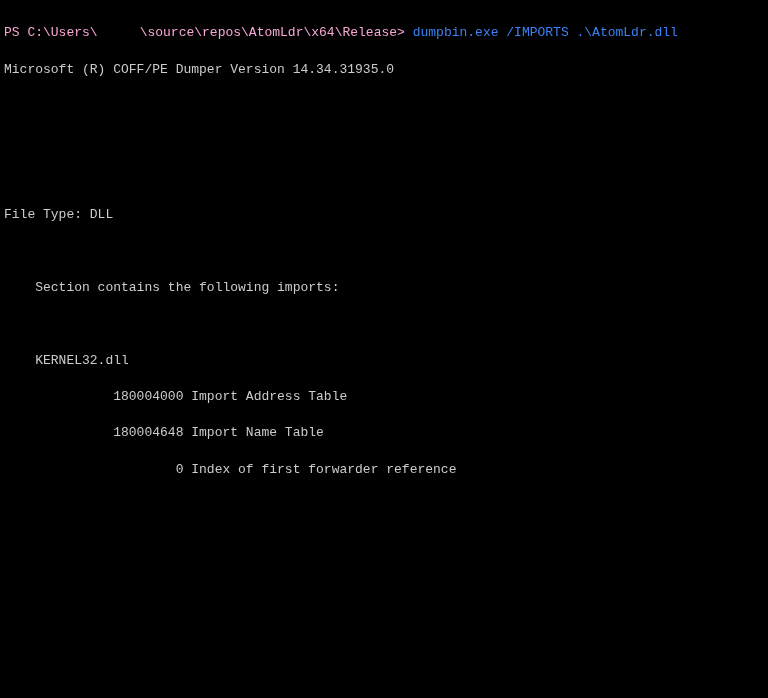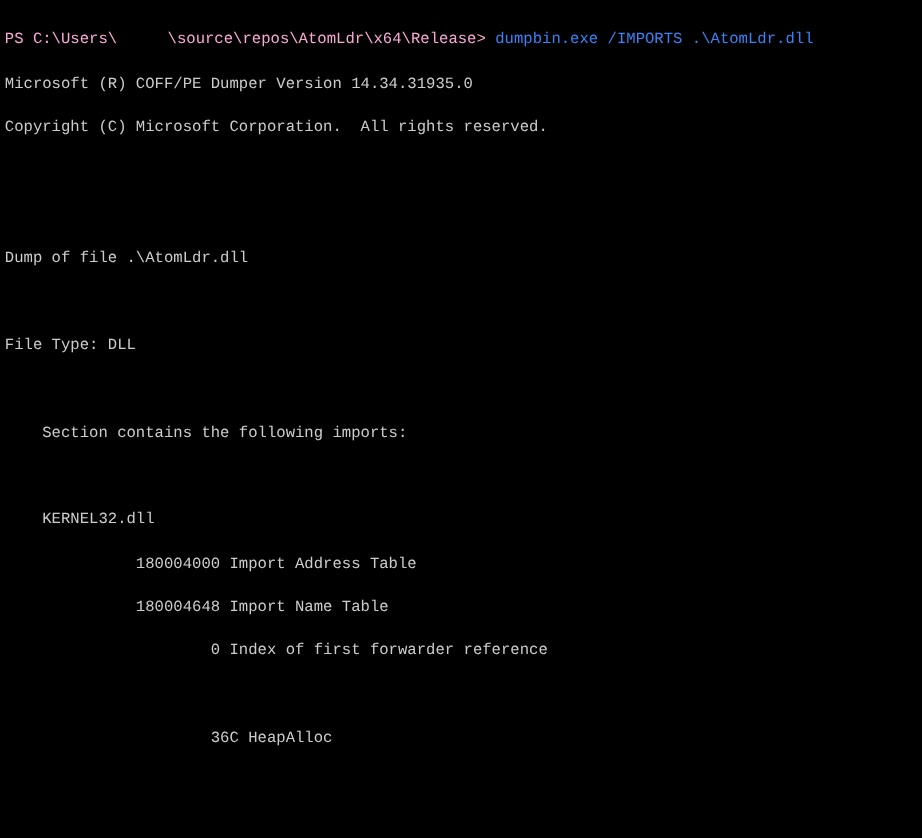--- a/index.html
+++ b/index.html
@@ -36,35 +36,32 @@
     .line {
       display: block;
     }
   </style>
 </head>
 <body>
 
 <div class="terminal">
 <span class="line"><span class="prompt-prefix">PS C:\Users\</span><span class="redacted">     </span><span class="prompt-prefix">\source\repos\AtomLdr\x64\Release&gt; </span><span class="cmd">dumpbin.exe /IMPORTS .\AtomLdr.dll</span></span>
 <span class="line">Microsoft (R) COFF/PE Dumper Version 14.34.31935.0</span>
-<span class="line">Copyright (C) Microsoft Corporation.  All rights reserved.</span>
 <span class="line"> </span>
 <span class="line"> </span>
-<span class="line">Dump of file .\AtomLdr.dll</span>
 <span class="line"> </span>
 <span class="line">File Type: DLL</span>
 <span class="line"> </span>
 <span class="line">    Section contains the following imports:</span>
 <span class="line"> </span>
 <span class="line">    KERNEL32.dll</span>
 <span class="line">              180004000 Import Address Table</span>
 <span class="line">              180004648 Import Name Table</span>
 <span class="line">                      0 Index of first forwarder reference</span>
 <span class="line"> </span>
-<span class="line">                      36C HeapAlloc</span>
 
 
 
 
 
 
 
 
 
 

